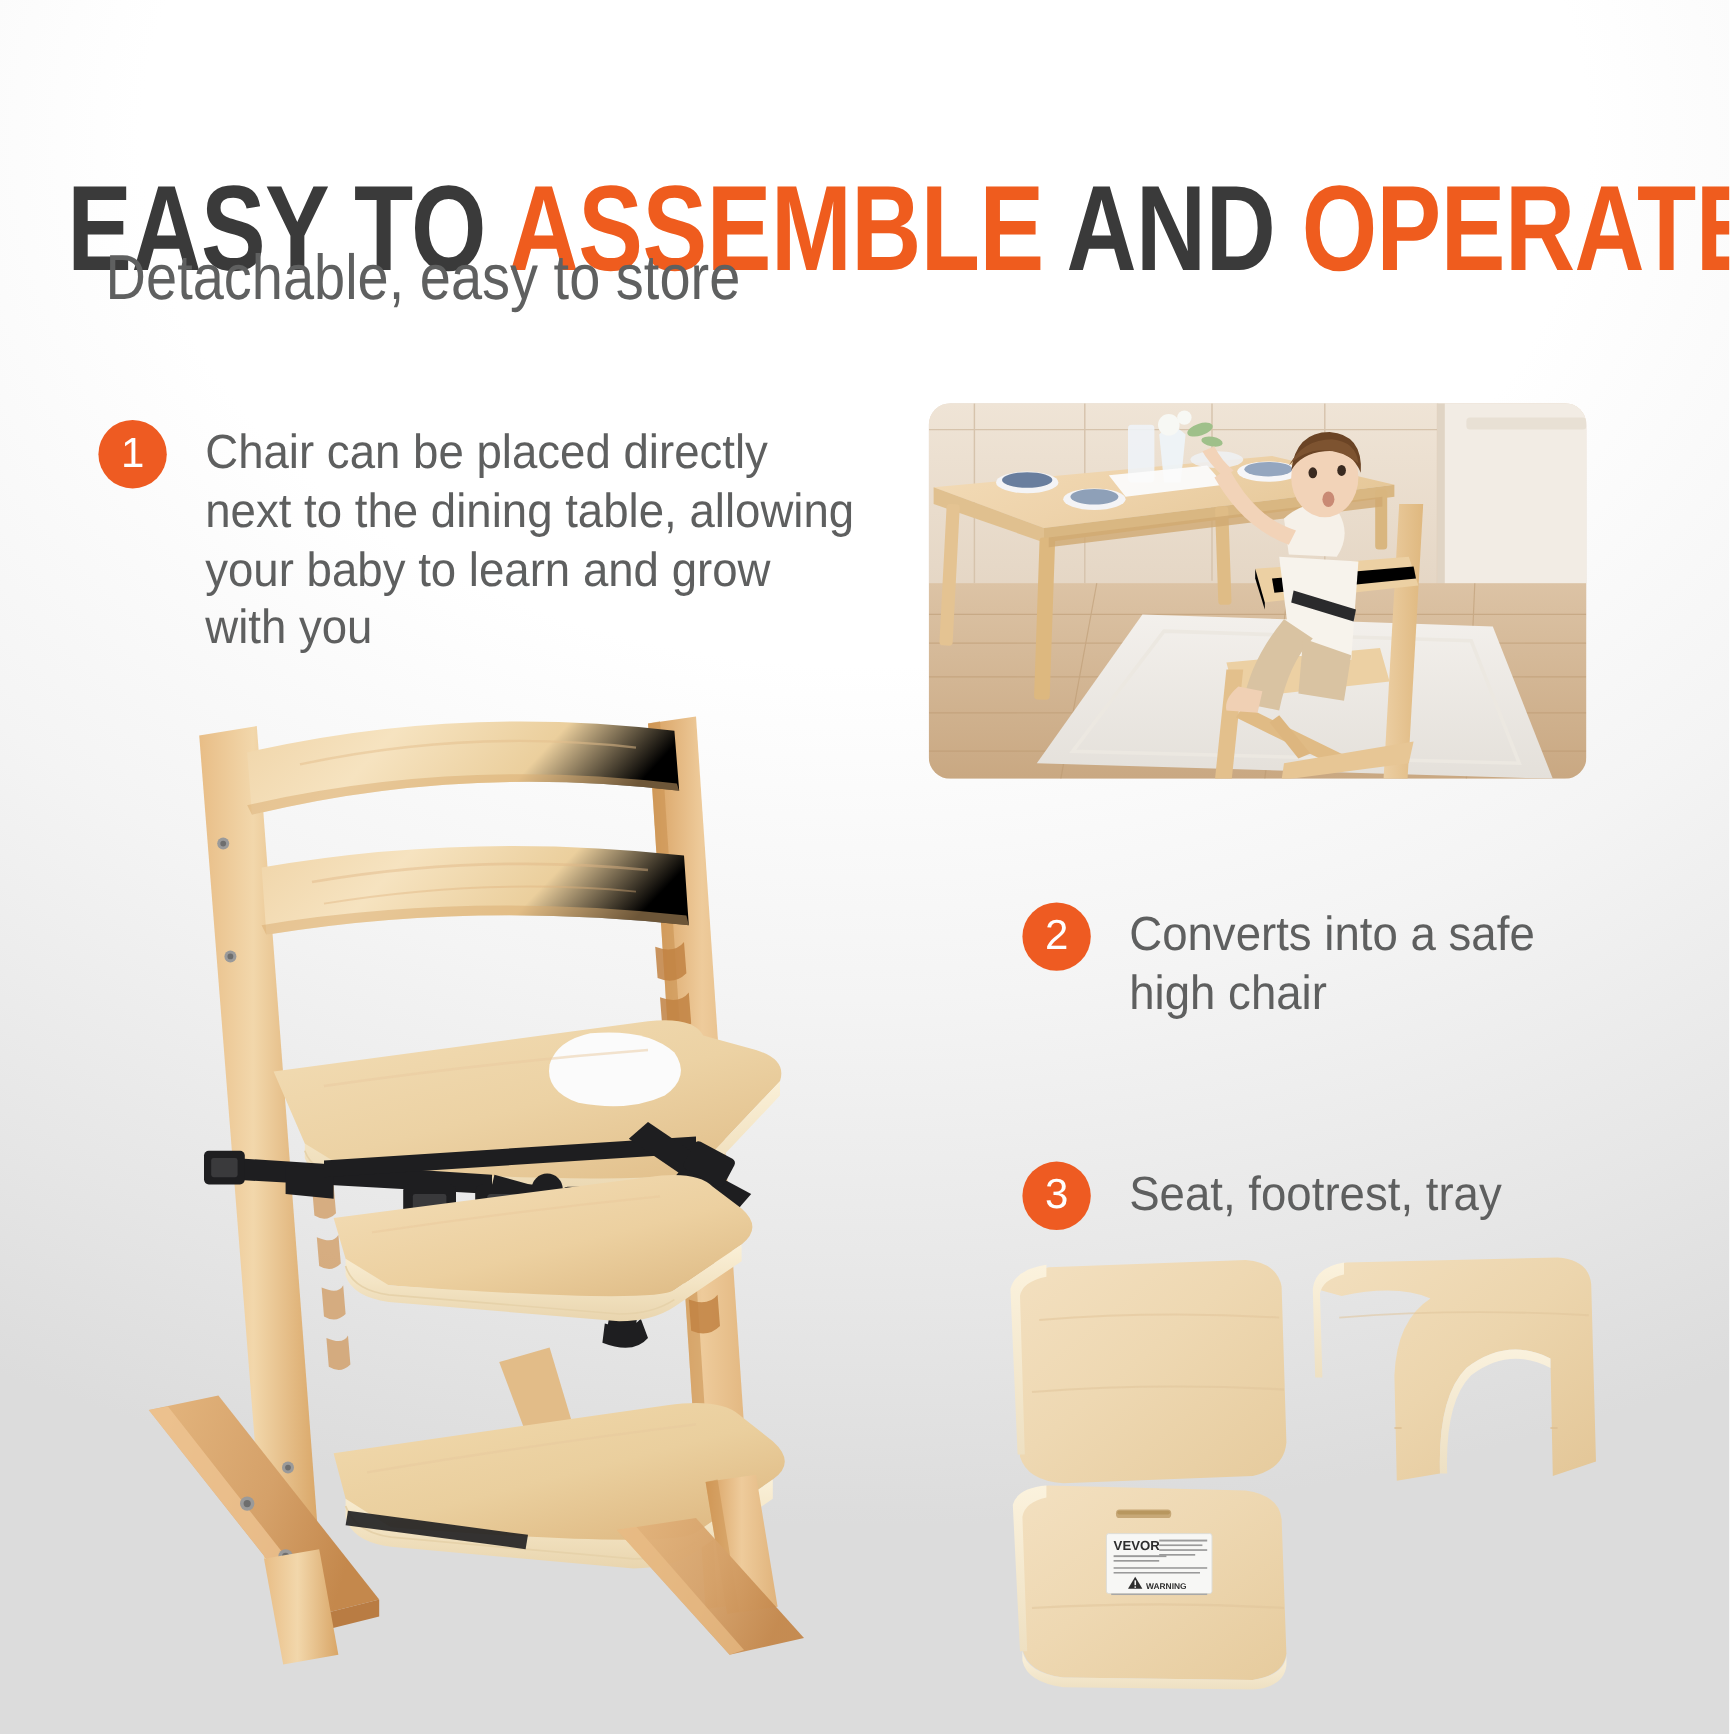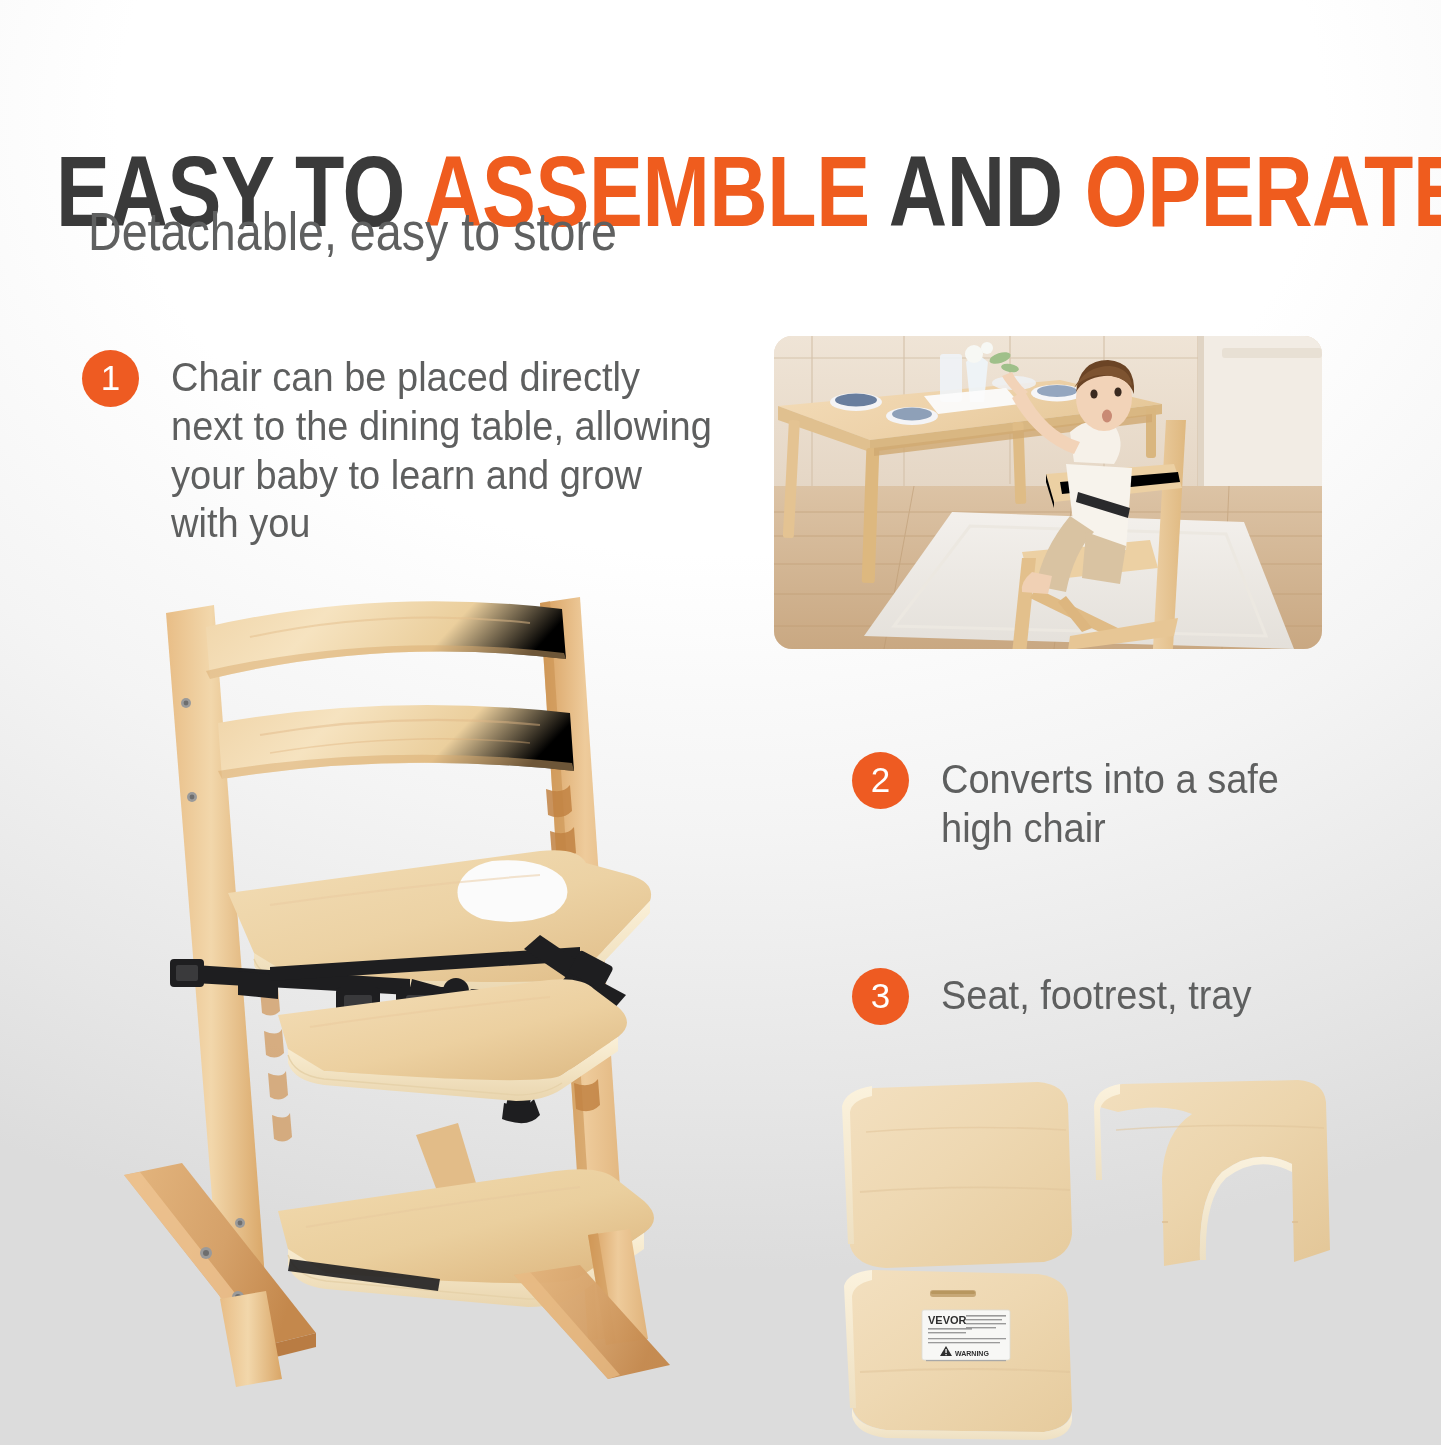--- a/index.html
+++ b/index.html
@@ -106,21 +106,21 @@
     top: 575px;
     width: 660px;
     height: 830px;
   }
   .chair-stage svg { display: block; width: 100%; height: 100%; }
 
   
   .parts-stage {
     position: absolute;
     left: 826px;
-    top: 1072px;
+    top: 1040px;
     width: 540px;
     height: 370px;
   }
   .parts-stage svg { display: block; width: 100%; height: 100%; }
 
   .part-label {
     font-family: "Liberation Sans", sans-serif;
   }
 </style>
 </head>

